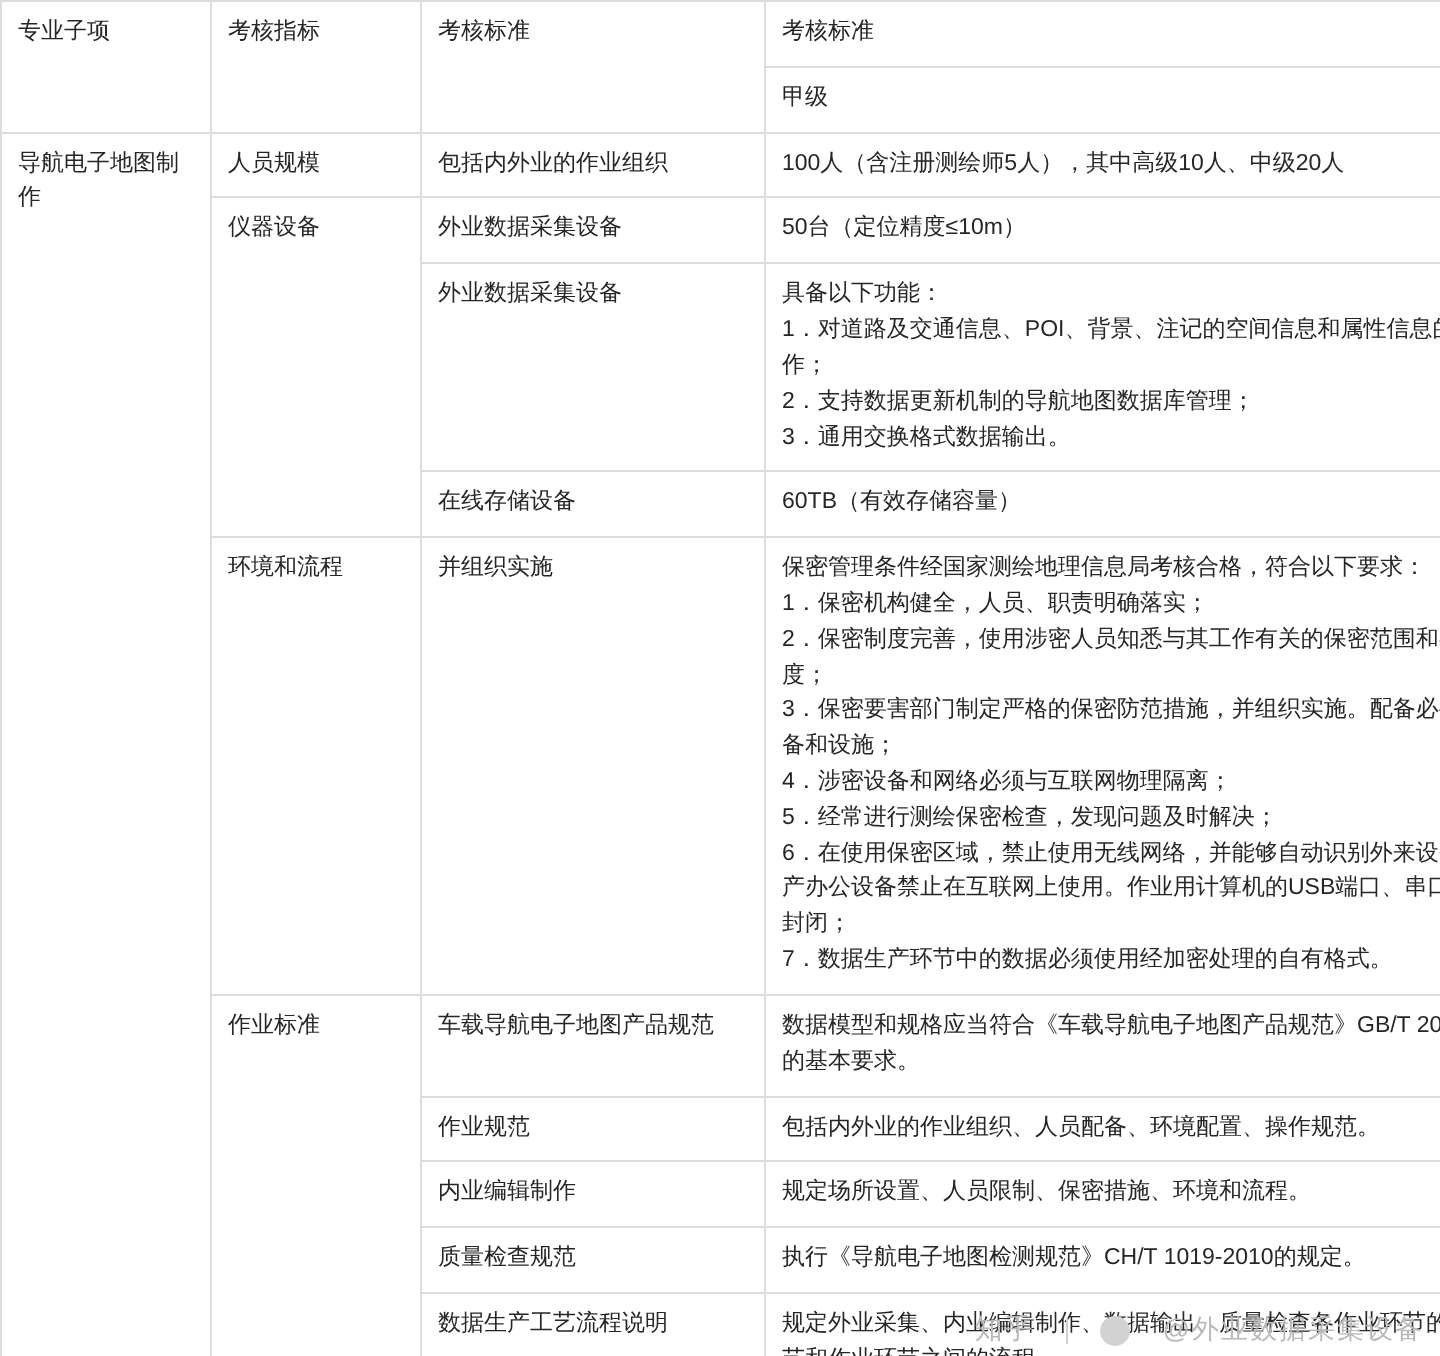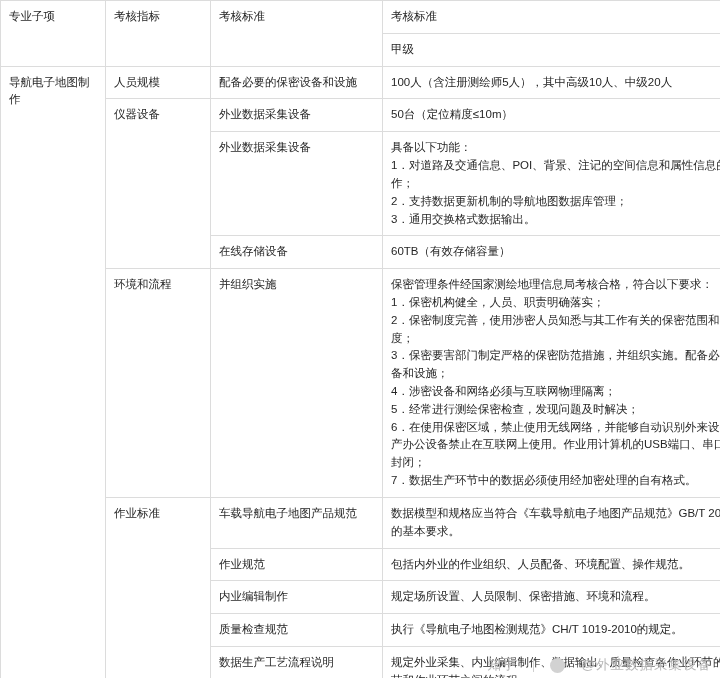--- a/index.html
+++ b/index.html
@@ -99,21 +99,21 @@
       <td class="col-c mid-v" rowspan="2">考核标准</td>
       <td class="col-d hdr-std">考核标准</td>
     </tr>
     <tr>
       <td class="col-d hdr-sub">甲级</td>
     </tr>
 
     <tr>
       <td class="col-a mid-v" rowspan="12">导航电子地图制作</td>
       <td class="col-b mid-v" rowspan="1">人员规模</td>
-      <td class="col-c">配备必要的保密设备和设施</td>
+      <td class="col-c">包括内外业的作业组织</td>
       <td class="col-d">
         <div>100人（含注册测绘师5人），其中高级10人、中级20人</div>
       </td>
     </tr>
 
     <tr>
       <td class="col-b mid-v" rowspan="3">仪器设备</td>
       <td class="col-c">外业数据采集设备</td>
       <td class="col-d">
         <div>50台（定位精度≤10m）</div>

